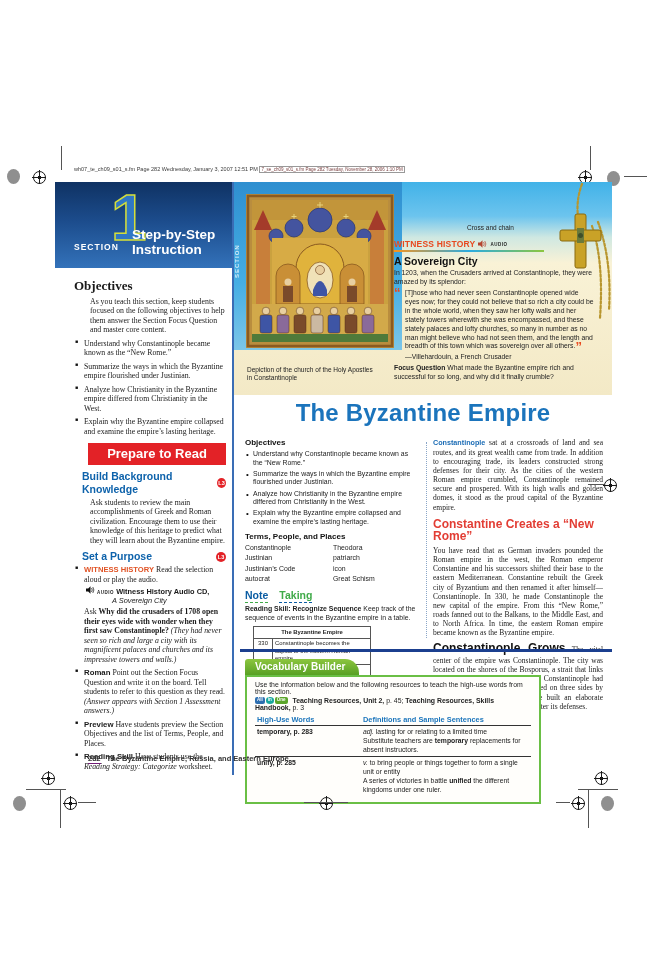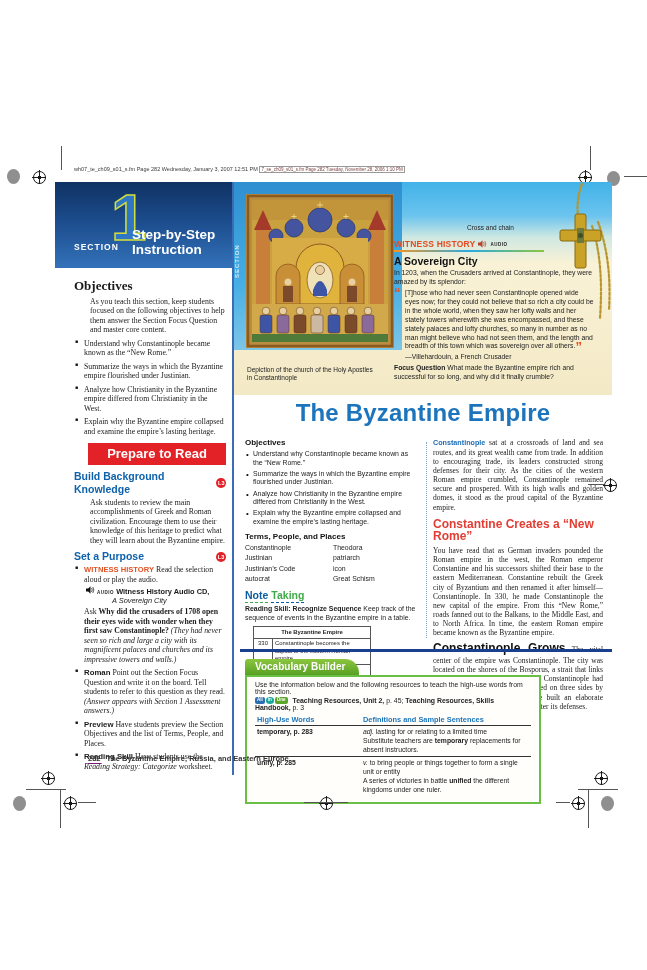--- a/index.html
+++ b/index.html
@@ -26,21 +26,21 @@
   .tr-section{position:absolute;left:19px;bottom:16px;color:#fff;font-size:8.5px;font-weight:bold;letter-spacing:1px;}
   .tr-sbs{position:absolute;right:8px;bottom:10px;width:92px;color:#fff;font-size:13.5px;font-weight:bold;line-height:1.1;}
   .tr-body{padding:8px 6px 0 19px;font-family:"Liberation Serif",serif;font-size:7.8px;line-height:1.22;color:#1a1a1a;}
   .tr-body h3{margin:2px 0 3px 0;font-size:13px;font-weight:bold;font-family:"Liberation Serif",serif;}
   .tr-para{margin:0 0 4px 16px;text-align:left;}
   .tr-ul{margin:2px 0 4px 0;padding:0;list-style:none;}
   .tr-ul li{position:relative;margin:0 0 4px 10px;}
   .tr-ul li::before{content:"■";position:absolute;left:-9px;top:0;font-size:5px;color:#111;}
   .prepare-banner{margin:7px 0 5px 14px;background:#e32227;color:#fff;text-align:center;
                   font-family:"Liberation Sans",sans-serif;font-weight:bold;font-size:13px;padding:3px 0;}
-  .blue-head{display:flex;align-items:center;justify-content:space-between;margin:5px 0 2px 0;
+  .blue-head{display:flex;align-items:center;justify-content:space-between;margin:5px 0 2px 8px;
              color:#0d62ab;font-family:"Liberation Sans",sans-serif;font-weight:bold;font-size:10.5px;}
   .l3{display:inline-block;width:10px;height:10px;border-radius:50%;background:#e32227;color:#fff;
       font-size:5.5px;font-weight:bold;text-align:center;line-height:10px;font-family:"Liberation Sans",sans-serif;}
   .wh-label{color:#e05325;font-family:"Liberation Sans",sans-serif;font-weight:bold;font-size:7.6px;}
   .sans-bold{font-family:"Liberation Sans",sans-serif;font-weight:bold;}
   .audio-line{margin:2px 0 2px 2px;font-family:"Liberation Sans",sans-serif;font-size:7.4px;font-weight:bold;}
   .audio-small{font-size:4.5px;font-weight:bold;color:#222;letter-spacing:0.5px;}
   .italic{font-style:italic;}
   .allinone{display:inline-flex;align-items:center;gap:1px;vertical-align:middle;margin-right:3px;}
   .aio{font-size:4.5px;font-weight:bold;color:#fff;padding:1px 2px;border-radius:2px;line-height:1;
@@ -87,21 +87,21 @@
   .columns{position:absolute;left:245px;top:438px;width:358px;height:207px;}
   .col-divider{position:absolute;left:181px;top:4px;height:196px;border-left:1px dotted #8aa6c8;}
   .col-left{position:absolute;left:0;top:0;width:172px;font-size:6.9px;line-height:1.25;color:#222;}
   .col-left h4{margin:0 0 2px 0;font-size:8px;font-weight:bold;color:#111;}
   .obj-ul{margin:0 0 5px 0;padding:0;list-style:none;}
   .obj-ul li{position:relative;margin:0 0 2.5px 8px;}
   .obj-ul li::before{content:"•";position:absolute;left:-7px;top:0;font-size:8px;color:#111;}
   .terms-grid{display:grid;grid-template-columns:1fr 1fr;column-gap:4px;row-gap:2px;margin:2px 0 5px 0;}
   .notetaking{font-size:10.5px;font-weight:bold;margin:3px 0 3px 0;}
   .nt-note{color:#0c5da3;border-bottom:1.6px dashed #3faa48;padding-bottom:1px;}
-  .nt-taking{color:#3faa48;border-bottom:1.6px dashed #0c5da3;padding-bottom:1px;margin-left:3px;}
+  .nt-taking{color:#3faa48;border-bottom:1.6px dashed #0c5da3;padding-bottom:1px;margin-left:11px;}
   .rs-line{margin:2px 0 4px 0;}
   .nt-table{border-collapse:collapse;margin-left:8px;width:118px;}
   .nt-table td,.nt-table th{border:0.7px solid #555;font-size:5.9px;line-height:1.25;padding:1.5px 2px;vertical-align:top;}
   .nt-table th{font-weight:bold;text-align:center;}
   .nt-year{width:14px;text-align:center;}
   .nt-empty{height:9px;}
   .col-right{position:absolute;left:188px;top:0;width:170px;font-family:"Liberation Serif",serif;
              font-size:7.5px;line-height:1.22;color:#1a1a1a;text-align:justify;}
   .col-right p{margin:0 0 4px 0;}
   .lead-term{color:#1b6cb5;font-weight:bold;font-family:"Liberation Sans",sans-serif;font-size:7.2px;}

